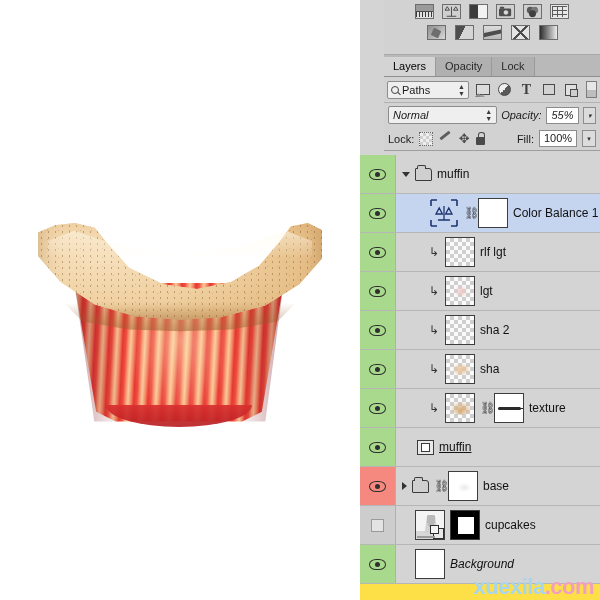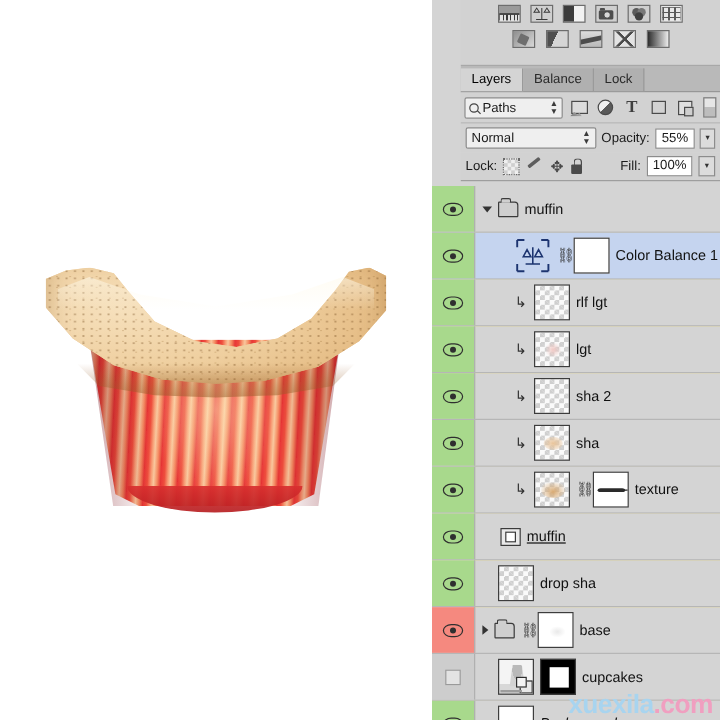--- a/index.html
+++ b/index.html
@@ -159,21 +159,21 @@
   .fi-type{font-family:"Liberation Serif",serif;font-size:14px;font-weight:bold;}
   .fi-shape{width:12px;height:11px;border:1.4px solid #4a4a4a;}
   .fi-smart{width:12px;height:12px;border:1.4px solid #4a4a4a;background:#e0e0e0;}
   .fi-smart::after{content:"";position:absolute;right:1px;bottom:1px;width:6px;height:6px;
     border:1.2px solid #4a4a4a;background:#cfcfcf;}
   .ftoggle{margin-left:auto;width:11px;height:17px;border:1px solid #7d7d7d;
     background:linear-gradient(180deg,#e6e6e6 50%,#bdbdbd 50%);}
 
   
   #blendrow { height:24px; background:#d2d2d2; display:flex; align-items:center;
-              padding:0 4px; gap:4px; }
+              padding:0 4px; gap:4px;font-style:italic; }
   #blend-select { width:122px; height:18px; background:#efefef; border:1px solid #8c8c8c;
                   border-radius:2px; display:flex; align-items:center; padding:0 4px;
                   font-size:11px; }
   .lbl { font-size:11px; color:#1a1a1a; white-space:nowrap; }
   .numbox { width:38px; height:17px; background:#fff; border:1px solid #8c8c8c;
             text-align:center; font-size:11px; line-height:15px; }
   .arrowbox { width:14px; height:17px; background:#dcdcdc; border:1px solid #8c8c8c;
               font-size:7px; line-height:15px; text-align:center; color:#333; }
 
   
@@ -321,21 +321,21 @@
         <div class="adj-ico ic-invert"></div>
         <div class="adj-ico ic-post"></div>
         <div class="adj-ico ic-thresh"></div>
         <div class="adj-ico ic-selcolor"></div>
         <div class="adj-ico ic-grad"></div>
       </div>
     </div>
 
     <div id="tabbar">
       <div class="tab active">Layers</div>
-      <div class="tab">Balance</div>
+      <div class="tab">Opacity</div>
       <div class="tab">Lock</div>
     </div>
 
     <div id="filterbar">
       <div id="kind-select">
         <span class="mag"></span>
         <span>Paths</span>
         <span class="spin">▲<br>▼</span>
       </div>
       <div class="fbtn">
@@ -481,30 +481,20 @@
         <div class="eyecol green">
             <div class="eye"></div>
           </div>
         <div class="lbody">
           <div style="width:10px;flex:0 0 10px"></div>
           <div class="shapeic"></div>
           <span class="lname underline">muffin</span>
         </div>
       </div>
 
-      <div class="lrow">
-        <div class="eyecol green">
-            <div class="eye"></div>
-          </div>
-        <div class="lbody">
-          <div style="width:8px;flex:0 0 8px"></div>
-          <div class="thumb checker"></div>
-          <span class="lname">drop sha</span>
-        </div>
-      </div>
 
       <div class="lrow">
         <div class="eyecol red">
             <div class="eye"></div>
           </div>
         <div class="lbody">
           <div class="disc"></div>
           <div class="folder"></div>
           <span class="linkic">⛓</span>
           <div class="thumb mask-white">

